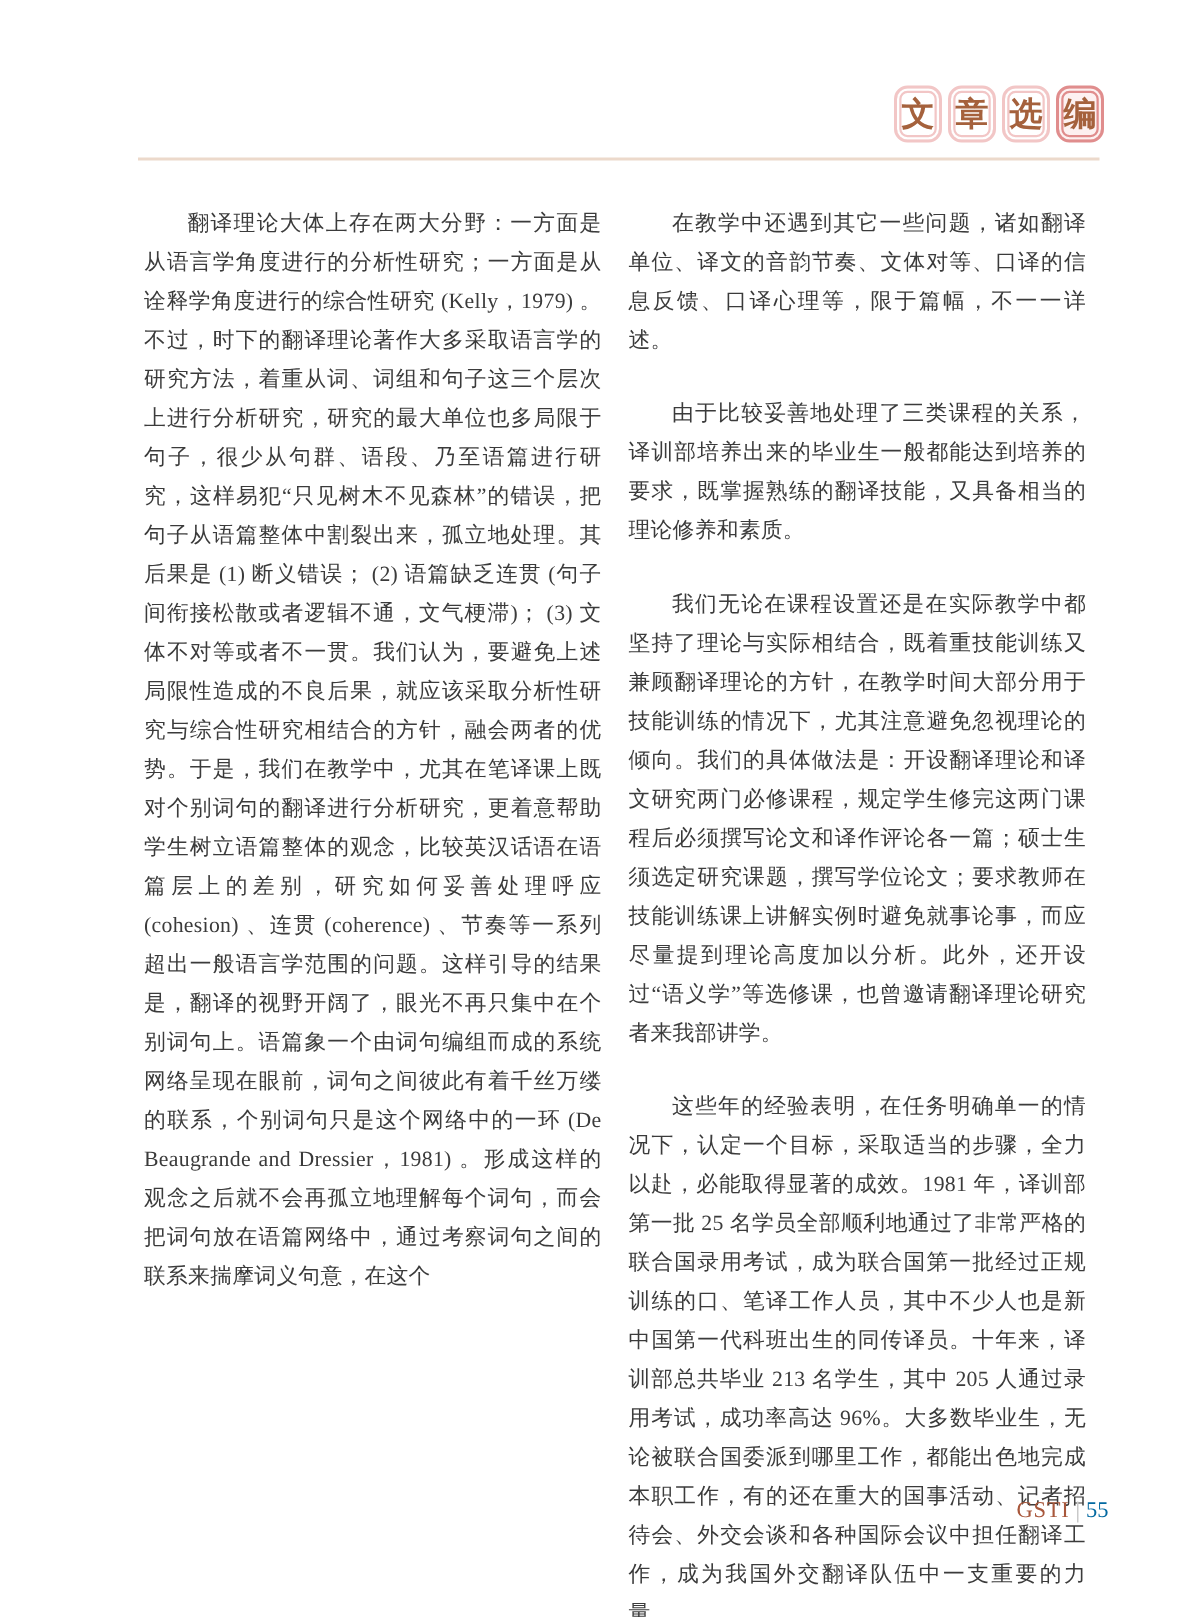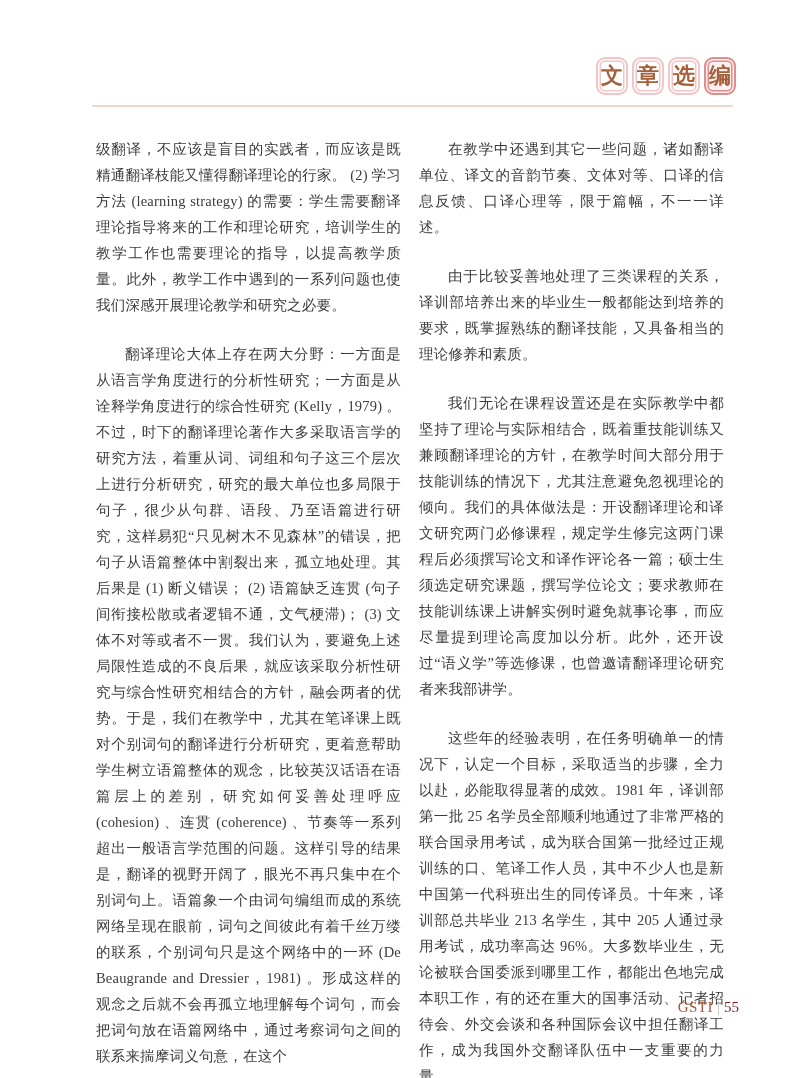--- a/index.html
+++ b/index.html
@@ -64,21 +64,21 @@
     display: flex; align-items: center;
     font-size: 15px;
   }
   .footer-brand { color: #a8573b; letter-spacing: 0.5px; margin-left: 48px; }
   .footer-divider {
     width: 1px; height: 14px;
     background: #c9c9c9;
     margin: 0 5px;
     display: inline-block;
   }
-  .footer-page { color: #7f1d1d; }
+  .footer-page { color: #0369a1; }
 </style>
 </head>
 <body>
 
 <div class="page">
 
   <div class="header-boxes">
     <div class="hbox">
       <span>文</span>
     </div>
@@ -90,21 +90,20 @@
     </div>
     <div class="hbox hbox--accent">
       <span>编</span>
     </div>
   </div>
 
   <div class="header-rule"></div>
 
   <div class="content">
     <div class="col">
-      <p class="no-indent">级翻译，不应该是盲目的实践者，而应该是既精通翻译枝能又懂得翻译理论的行家。 (2) 学习方法 (learning strategy) 的需要：学生需要翻译理论指导将来的工作和理论研究，培训学生的教学工作也需要理论的指导，以提高教学质量。此外，教学工作中遇到的一系列问题也使我们深感开展理论教学和研究之必要。</p>
       <p>翻译理论大体上存在两大分野：一方面是从语言学角度进行的分析性研究；一方面是从诠释学角度进行的综合性研究 (Kelly，1979) 。不过，时下的翻译理论著作大多采取语言学的研究方法，着重从词、词组和句子这三个层次上进行分析研究，研究的最大单位也多局限于句子，很少从句群、语段、乃至语篇进行研究，这样易犯“只见树木不见森林”的错误，把句子从语篇整体中割裂出来，孤立地处理。其后果是 (1) 断义错误； (2) 语篇缺乏连贯 (句子间衔接松散或者逻辑不通，文气梗滞)； (3) 文体不对等或者不一贯。我们认为，要避免上述局限性造成的不良后果，就应该采取分析性研究与综合性研究相结合的方针，融会两者的优势。于是，我们在教学中，尤其在笔译课上既对个别词句的翻译进行分析研究，更着意帮助学生树立语篇整体的观念，比较英汉话语在语篇层上的差别，研究如何妥善处理呼应 (cohesion) 、连贯 (coherence) 、节奏等一系列超出一般语言学范围的问题。这样引导的结果是，翻译的视野开阔了，眼光不再只集中在个别词句上。语篇象一个由词句编组而成的系统网络呈现在眼前，词句之间彼此有着千丝万缕的联系，个别词句只是这个网络中的一环 (De Beaugrande and Dressier，1981) 。形成这样的观念之后就不会再孤立地理解每个词句，而会把词句放在语篇网络中，通过考察词句之间的联系来揣摩词义句意，在这个</p>
     </div>
     <div class="col">
       <p>在教学中还遇到其它一些问题，诸如翻译单位、译文的音韵节奏、文体对等、口译的信息反馈、口译心理等，限于篇幅，不一一详述。</p>
       <p>由于比较妥善地处理了三类课程的关系，译训部培养出来的毕业生一般都能达到培养的要求，既掌握熟练的翻译技能，又具备相当的理论修养和素质。</p>
       <p>我们无论在课程设置还是在实际教学中都坚持了理论与实际相结合，既着重技能训练又兼顾翻译理论的方针，在教学时间大部分用于技能训练的情况下，尤其注意避免忽视理论的倾向。我们的具体做法是：开设翻译理论和译文研究两门必修课程，规定学生修完这两门课程后必须撰写论文和译作评论各一篇；硕士生须选定研究课题，撰写学位论文；要求教师在技能训练课上讲解实例时避免就事论事，而应尽量提到理论高度加以分析。此外，还开设过“语义学”等选修课，也曾邀请翻译理论研究者来我部讲学。</p>
       <p>这些年的经验表明，在任务明确单一的情况下，认定一个目标，采取适当的步骤，全力以赴，必能取得显著的成效。1981 年，译训部第一批 25 名学员全部顺利地通过了非常严格的联合国录用考试，成为联合国第一批经过正规训练的口、笔译工作人员，其中不少人也是新中国第一代科班出生的同传译员。十年来，译训部总共毕业 213 名学生，其中 205 人通过录用考试，成功率高达 96%。大多数毕业生，无论被联合国委派到哪里工作，都能出色地完成本职工作，有的还在重大的国事活动、记者招待会、外交会谈和各种国际会议中担任翻译工作，成为我国外交翻译队伍中一支重要的力量。</p>
 
     </div>
   </div>

